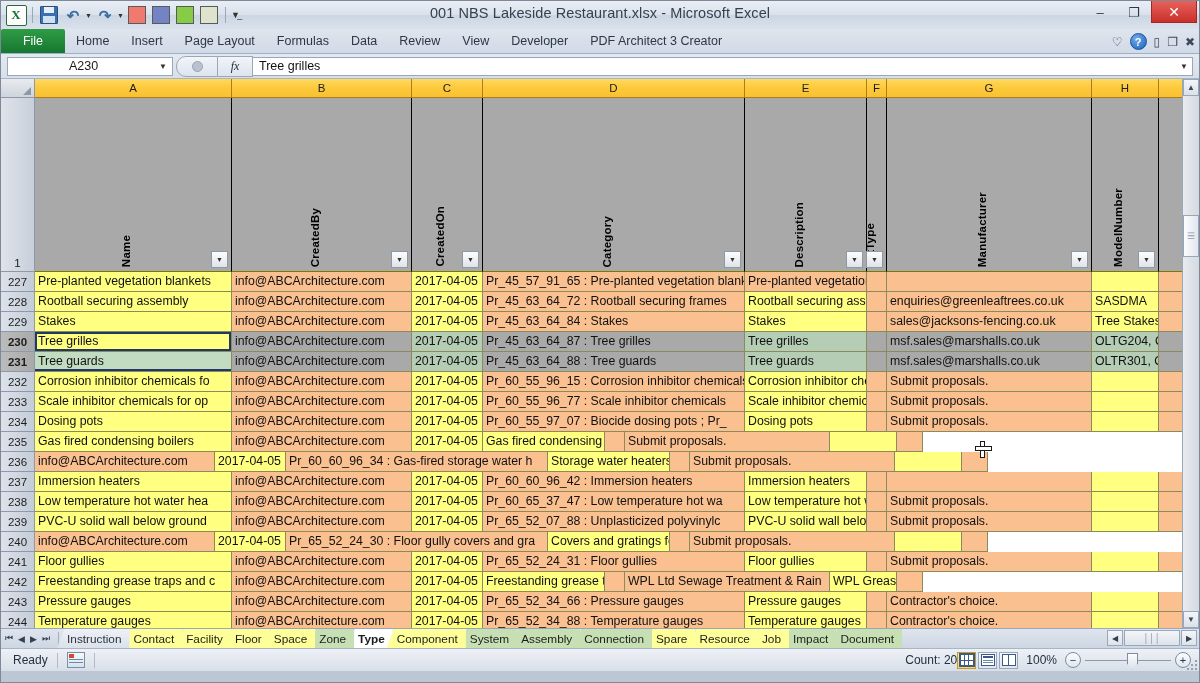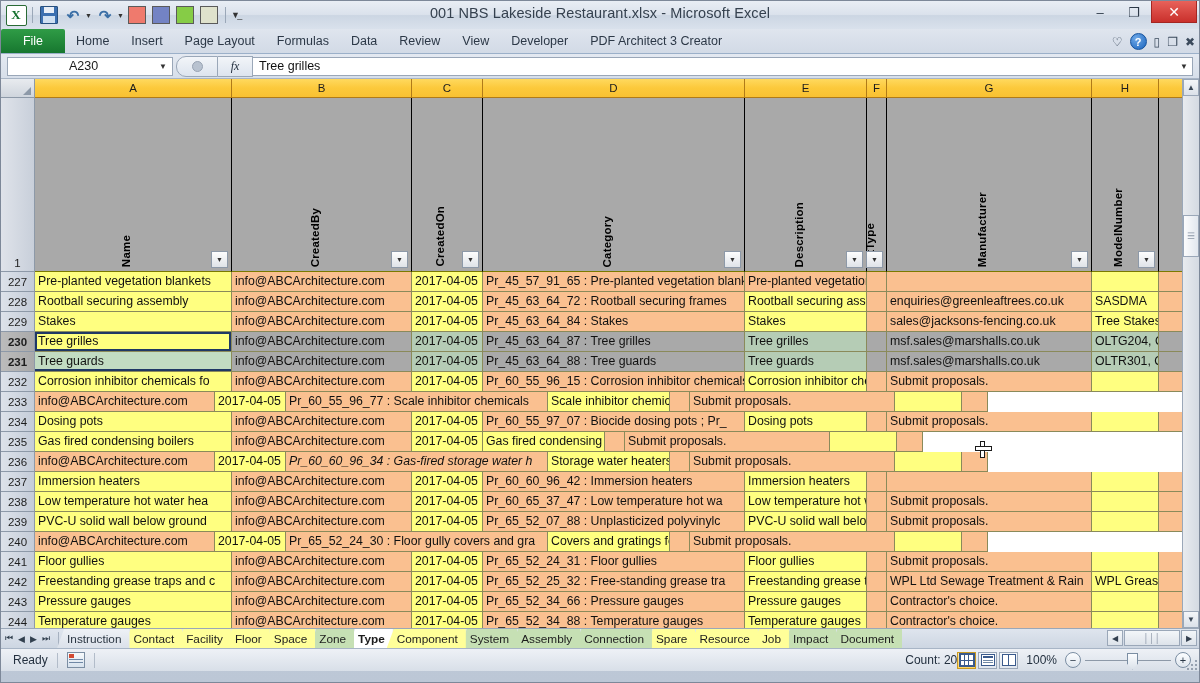--- a/index.html
+++ b/index.html
@@ -412,20 +412,21 @@
           <div class="cell yellow" style="width: 71px;">2017-04-05</div>
           <div class="cell orange" style="width: 262px;">Pr_60_55_96_15 : Corrosion inhibitor chemicals</div>
           <div class="cell yellow" style="width: 122px;">Corrosion inhibitor che</div>
           <div class="cell orange" style="width: 20px;"></div>
           <div class="cell orange" style="width: 205px;">Submit proposals.</div>
           <div class="cell yellow" style="width: 67px;"></div>
           <div class="cell orange" style="width: 26px;"></div>
         </div>
         <div class="drow">
           <div class="rh d">233</div>
+          <div class="cell yellow" style="width: 197px;">Scale inhibitor chemicals for op</div>
           <div class="cell orange" style="width: 180px;">info@ABCArchitecture.com</div>
           <div class="cell yellow" style="width: 71px;">2017-04-05</div>
           <div class="cell orange" style="width: 262px;">Pr_60_55_96_77 : Scale inhibitor chemicals</div>
           <div class="cell yellow" style="width: 122px;">Scale inhibitor chemic</div>
           <div class="cell orange" style="width: 20px;"></div>
           <div class="cell orange" style="width: 205px;">Submit proposals.</div>
           <div class="cell yellow" style="width: 67px;"></div>
           <div class="cell orange" style="width: 26px;"></div>
         </div>
         <div class="drow">
@@ -448,21 +449,21 @@
           <div class="cell yellow" style="width: 122px;">Gas fired condensing b</div>
           <div class="cell orange" style="width: 20px;"></div>
           <div class="cell orange" style="width: 205px;">Submit proposals.</div>
           <div class="cell yellow" style="width: 67px;"></div>
           <div class="cell orange" style="width: 26px;"></div>
         </div>
         <div class="drow">
           <div class="rh d">236</div>
           <div class="cell orange" style="width: 180px;">info@ABCArchitecture.com</div>
           <div class="cell yellow" style="width: 71px;">2017-04-05</div>
-          <div class="cell orange" style="width: 262px; font-style: italic;">Pr_60_60_96_34 : Gas-fired storage water h</div>
+          <div class="cell orange" style="width: 262px;">Pr_60_60_96_34 : Gas-fired storage water h</div>
           <div class="cell yellow" style="width: 122px;">Storage water heaters,</div>
           <div class="cell orange" style="width: 20px;"></div>
           <div class="cell orange" style="width: 205px;">Submit proposals.</div>
           <div class="cell yellow" style="width: 67px;"></div>
           <div class="cell orange" style="width: 26px;"></div>
         </div>
         <div class="drow">
           <div class="rh d">237</div>
           <div class="cell yellow" style="width: 197px;">Immersion heaters</div>
           <div class="cell orange" style="width: 180px;">info@ABCArchitecture.com</div>
@@ -519,21 +520,20 @@
           <div class="cell orange" style="width: 20px;"></div>
           <div class="cell orange" style="width: 205px;">Submit proposals.</div>
           <div class="cell yellow" style="width: 67px;"></div>
           <div class="cell orange" style="width: 26px;"></div>
         </div>
         <div class="drow">
           <div class="rh d">242</div>
           <div class="cell yellow" style="width: 197px;">Freestanding grease traps and c</div>
           <div class="cell orange" style="width: 180px;">info@ABCArchitecture.com</div>
           <div class="cell yellow" style="width: 71px;">2017-04-05</div>
-          <div class="cell orange" style="width: 262px;">Pr_65_52_25_32 : Free-standing grease tra</div>
           <div class="cell yellow" style="width: 122px;">Freestanding grease tr</div>
           <div class="cell orange" style="width: 20px;"></div>
           <div class="cell orange" style="width: 205px;">WPL Ltd Sewage Treatment &amp; Rain</div>
           <div class="cell yellow" style="width: 67px;">WPL Grease G</div>
           <div class="cell orange" style="width: 26px;"></div>
         </div>
         <div class="drow">
           <div class="rh d">243</div>
           <div class="cell yellow" style="width: 197px;">Pressure gauges</div>
           <div class="cell orange" style="width: 180px;">info@ABCArchitecture.com</div>

